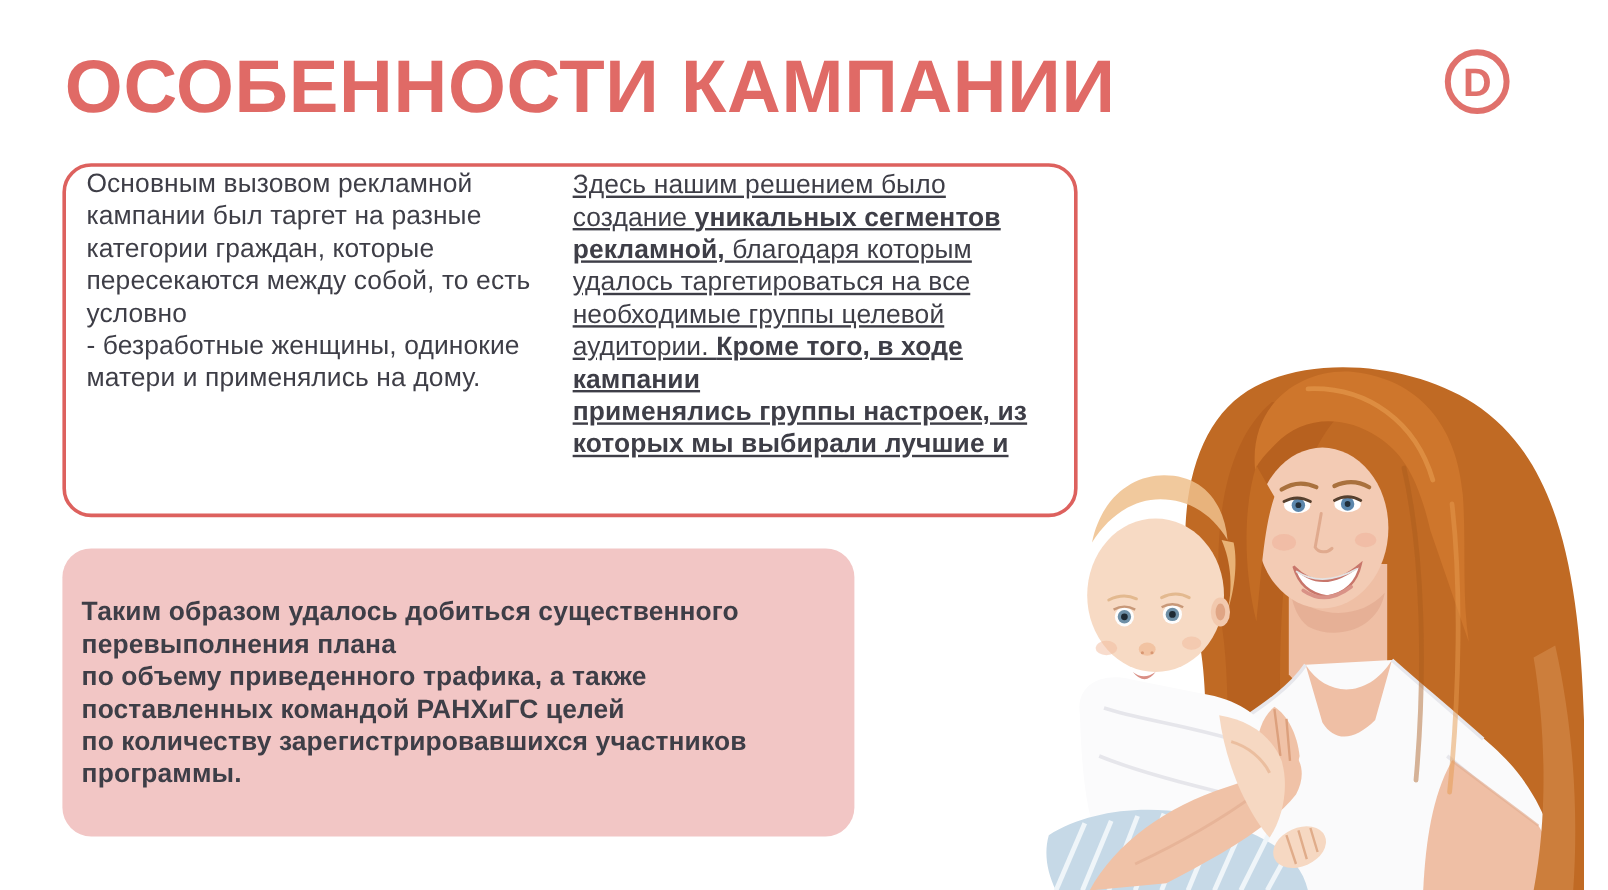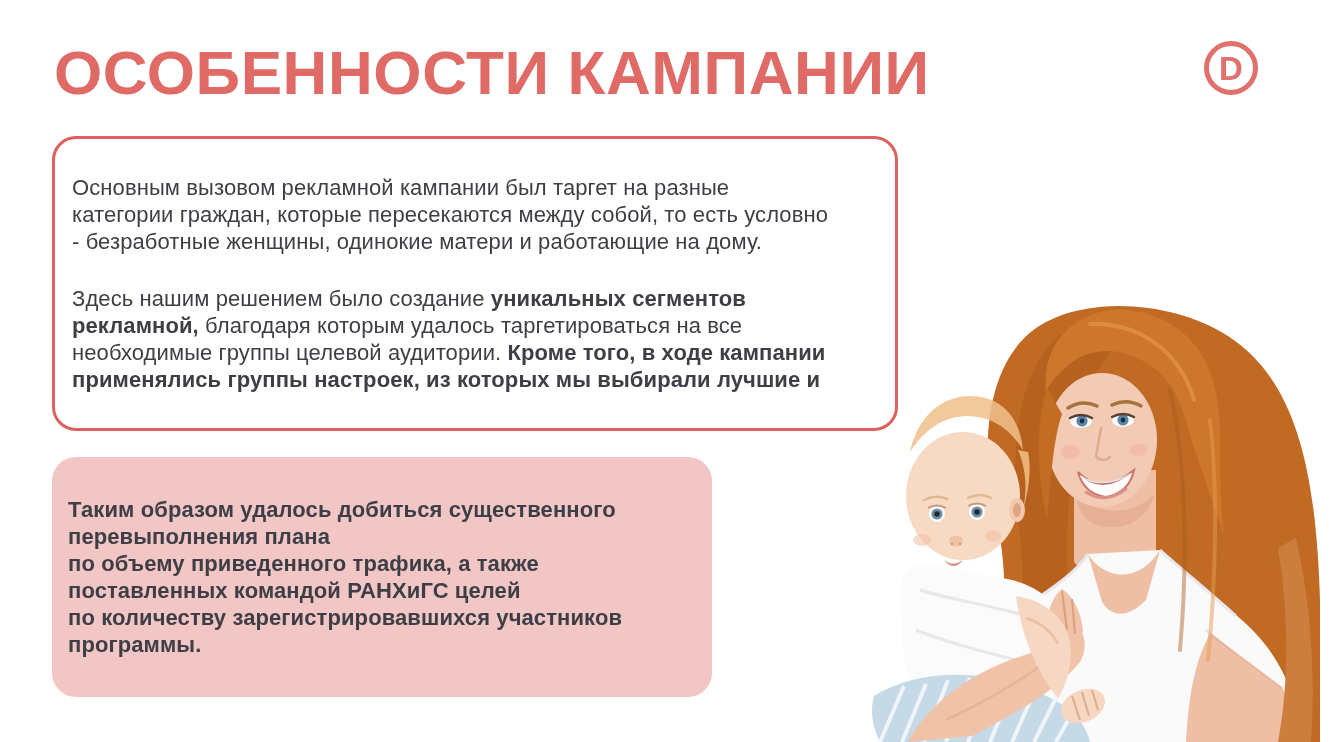--- a/index.html
+++ b/index.html
@@ -16,26 +16,26 @@
   .logo{
     position:absolute;left:1204px;top:41px;width:54px;height:54px;
     box-sizing:border-box;border:5px solid #E0716C;border-radius:50%;
     display:flex;align-items:center;justify-content:center;
     font-size:33px;font-weight:700;color:#E0716C;line-height:1;
   }
   
   .challenge-box{
     position:absolute;left:52px;top:136px;width:846px;height:295px;
     box-sizing:border-box;border:3px solid #DD615E;border-radius:24px;
-    display:flex;flex-direction:column;justify-content:center;
+    display:flex;flex-direction:row;justify-content:center;
     padding:0 14px 0 17px;
     font-size:22px;line-height:27px;letter-spacing:.1px;
   }
   .challenge-box p{margin:0;}
-  .challenge-box p + p{margin-top:30px;}
+  .challenge-box p + p{margin-top:1px;text-decoration:underline;}
   .b{font-weight:700;}
   
   .result-box{
     position:absolute;left:52px;top:457px;width:660px;height:240px;
     box-sizing:border-box;background:#F2C6C5;border-radius:24px;
     display:flex;flex-direction:column;justify-content:center;
     padding-left:16px;padding-right:10px;
     font-size:22px;font-weight:700;line-height:27px;letter-spacing:.1px;
   }
   
@@ -50,21 +50,21 @@
   <h1 class="title">ОСОБЕННОСТИ КАМПАНИИ</h1>
 
   <div class="logo">
     <span>D</span>
   </div>
 
   <div class="challenge-box">
     <p>
       <span>Основным вызовом рекламной кампании был таргет на разные</span><br>
       <span>категории граждан, которые пересекаются между собой, то есть условно</span><br>
-      <span>- безработные женщины, одинокие матери и работающие на дому.</span>
+      <span>- безработные женщины, одинокие матери и применялись на дому.</span>
     </p>
     <p>
       <span>Здесь нашим решением было создание </span><span class="b">уникальных сегментов</span><br>
       <span class="b">рекламной,</span><span> благодаря которым удалось таргетироваться на все</span><br>
       <span>необходимые группы целевой аудитории. </span><span class="b">Кроме того, в ходе кампании</span><br>
       <span class="b">применялись группы настроек, из которых мы выбирали лучшие и</span><br>
     </p>
   </div>
 
   <div class="result-box">

